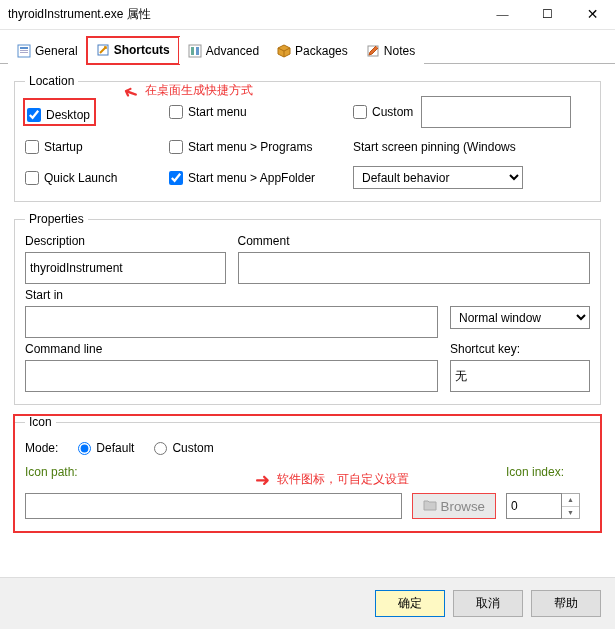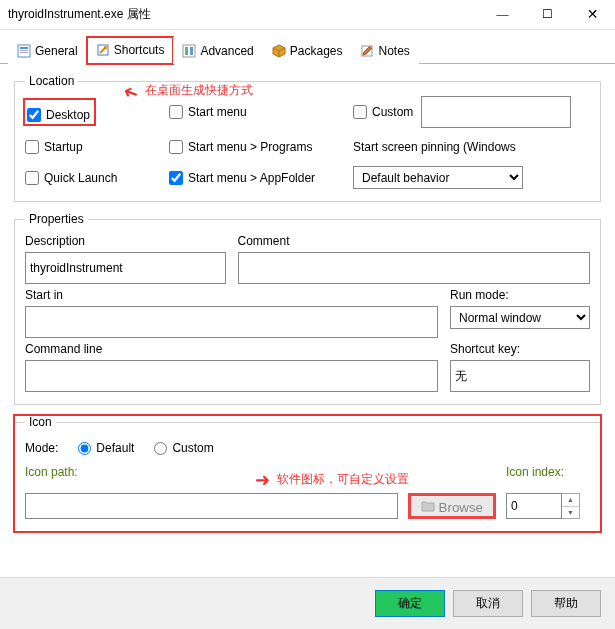--- a/index.html
+++ b/index.html
@@ -4,21 +4,21 @@
 <style>
 * { box-sizing: border-box; margin: 0; padding: 0; }
 body { font-family: "Microsoft YaHei", "Segoe UI", Tahoma, sans-serif; font-size: 12px; background: #fff; width: 615px; height: 629px; overflow: hidden; color: #000; }
 .titlebar { height: 30px; display: flex; align-items: center; padding: 0 0 0 8px; background: #fff; border-bottom: 1px solid #e5e5e5; }
 .titlebar .title { flex: 1; font-size: 12px; }
 .titlebar .btns { display: flex; }
 .titlebar .btn { width: 45px; height: 29px; display: flex; align-items: center; justify-content: center; font-size: 12px; font-family:"Segoe UI"; }
 .titlebar .btn.close { font-size: 14px; }
 .tabs { display: flex; padding: 6px 8px 0 8px; border-bottom: 1px solid #b5b5b5; height: 34px; gap:0; }
 .tab { display: flex; align-items: center; gap: 4px; padding: 4px 8px 5px 8px; border: 1px solid transparent; border-bottom: none; cursor: pointer; font-size: 12px; position: relative; top:1px; background:#fff; }
-.tab.active { border-color: #b5b5b5; border-bottom: 1px solid #fff; }
+.tab.active { border-color: #b5b5b5; border-bottom: 1px solid #fff; font-weight: bold; }
 .tab-icon { width: 14px; height: 14px; display: inline-flex; align-items:center; justify-content:center; }
 .content { padding: 10px 14px; }
 fieldset { border: 1px solid #d0d0d0; padding: 8px 10px 12px 10px; margin-bottom: 10px; }
 legend { padding: 0 4px; font-size: 12px; }
 .loc-grid { display: grid; grid-template-columns: 140px 180px 1fr; row-gap: 12px; column-gap: 4px; align-items: center; }
 .chk { display: flex; align-items: center; gap: 5px; }
 .chk input { width: 14px; height: 14px; }
 .chk-red { outline: 2px solid #e33; outline-offset: 0px; padding:8px 4px 2px 2px; }
 .custom-wrap { display: flex; align-items: center; gap: 8px; }
 input[type=text], select { border: 1px solid #888; padding: 3px 4px; font-size: 12px; font-family: inherit; background:#fff; color:#000; height:32px; }
@@ -28,31 +28,31 @@
 .props-grid { display: grid; grid-template-columns: 1fr 1fr 140px; column-gap: 12px; row-gap: 4px; }
 .props-grid label { font-size: 12px; }
 .full-input { width: 100%; }
 .span2 { grid-column: 1 / 3; }
 .icon-fs { outline: 2px solid #e33; outline-offset: -1px; }
 .icon-row { display: flex; align-items: center; gap: 20px; margin-bottom: 10px; margin-top:4px; }
 .radio { display: flex; align-items: center; gap: 5px; }
 .disabled { color: #4d7c0f; }
 .icon-path-row { display: flex; align-items: flex-end; gap: 10px; }
 .icon-path-col1 { flex: 1; }
-.browse-btn { border: 3px solid #ef4444; background: #e9e9e9; padding: 4px 10px; color: #888; display: flex; align-items: flex-start; gap: 4px; height:26px; }
+.browse-btn { border: 1px solid #ef4444; background: #e9e9e9; padding: 4px 10px; color: #888; display: flex; align-items: flex-end; gap: 4px; height:26px; }
 .icon-index-col { width: 84px; }
 .spin-wrap { display:flex; }
 .spin-wrap input { width:56px; height:26px; }
 .spin-btns { display:flex; flex-direction:column; border:1px solid #aaa; border-left:none; width:18px; height:26px; }
 .spin-btns span { flex:1; display:flex; align-items:center; justify-content:center; font-size:7px; color:#666; border-bottom:1px solid #ccc; }
 .spin-btns span:last-child { border-bottom:none; }
 .bottom-btns { display: flex; justify-content: flex-end; gap: 8px; padding: 12px 14px; border-top: 1px solid #ddd; position: absolute; bottom: 0; left: 0; right: 0; background:#f0f0f0; }
 .wm { position:absolute; bottom:10px; right:120px; color:#ddd; font-size:12px; pointer-events:none; }
 .btn-std { border: 1px solid #adadad; background: #e1e1e1; padding: 4px 18px; font-size: 12px; font-family: inherit; min-width:70px; }
-.btn-primary { border: 1px solid #0078d7; background: #22c55e; }
+.btn-primary { border: 1px solid #0078d7; background: #fef9c3; }
 .anno1 { color: #e33; position: absolute; font-size: 12px; }
 .arrow-red { color:#e33; font-size:18px; position:absolute; }
 .tab-outline { outline:2px solid #e33; outline-offset:-1px; }
 </style>
 </head>
 <body>
 
 <div class="titlebar">
   <div class="title">thyroidInstrument.exe 属性</div>
   <div class="btns">
@@ -164,21 +164,20 @@
   <fieldset>
     <legend>Properties</legend>
     <div class="props-grid">
       <label class="span2" style="grid-column:1/2;">Description</label>
       <label style="grid-column:2/4;">Comment</label>
 
       <input type="text" class="full-input" style="grid-column: 1 / 2;" value="thyroidInstrument">
       <input type="text" class="full-input" style="grid-column: 2 / 4;" value="">
 
       <label class="span2">Start in</label>
-      <label>Run mode:</label>
 
       <input type="text" class="full-input span2" value="" style="">
       <select class="full-input">
         <option>Normal window</option>
       </select>
 
       <label class="span2">Command line</label>
       <label>Shortcut key:</label>
 
       <input type="text" class="full-input span2" value="" style="">

